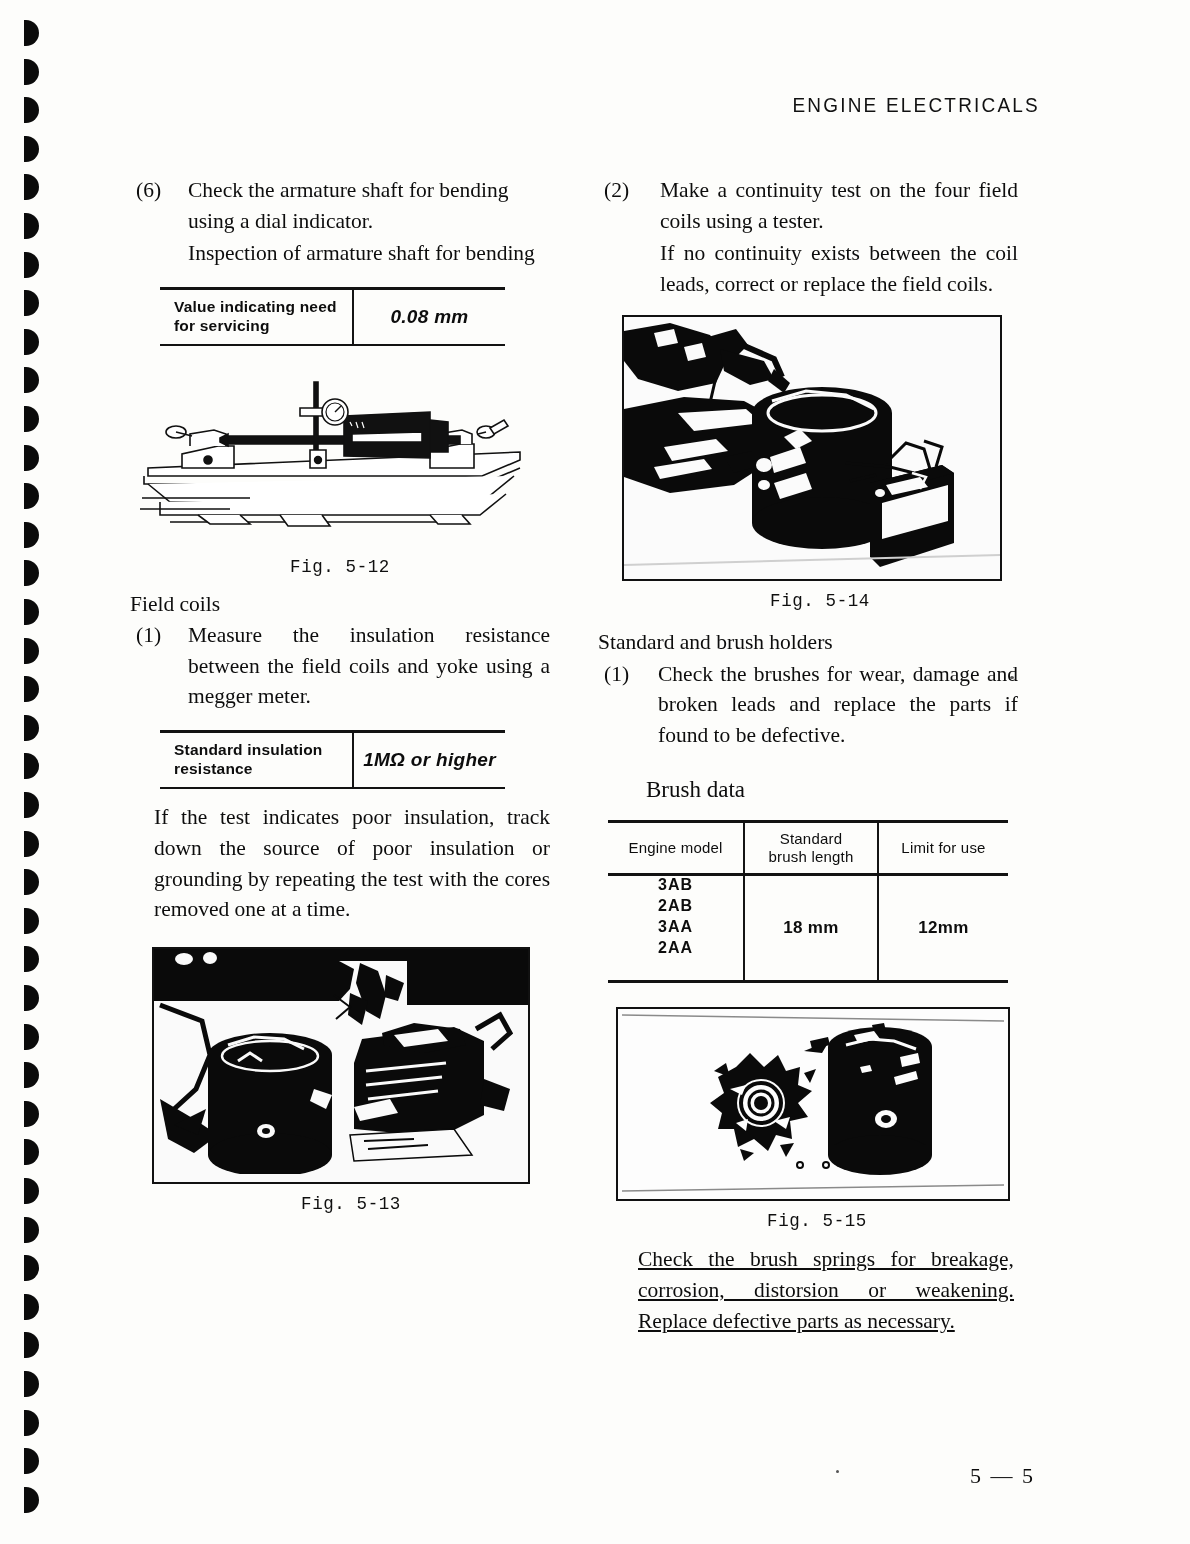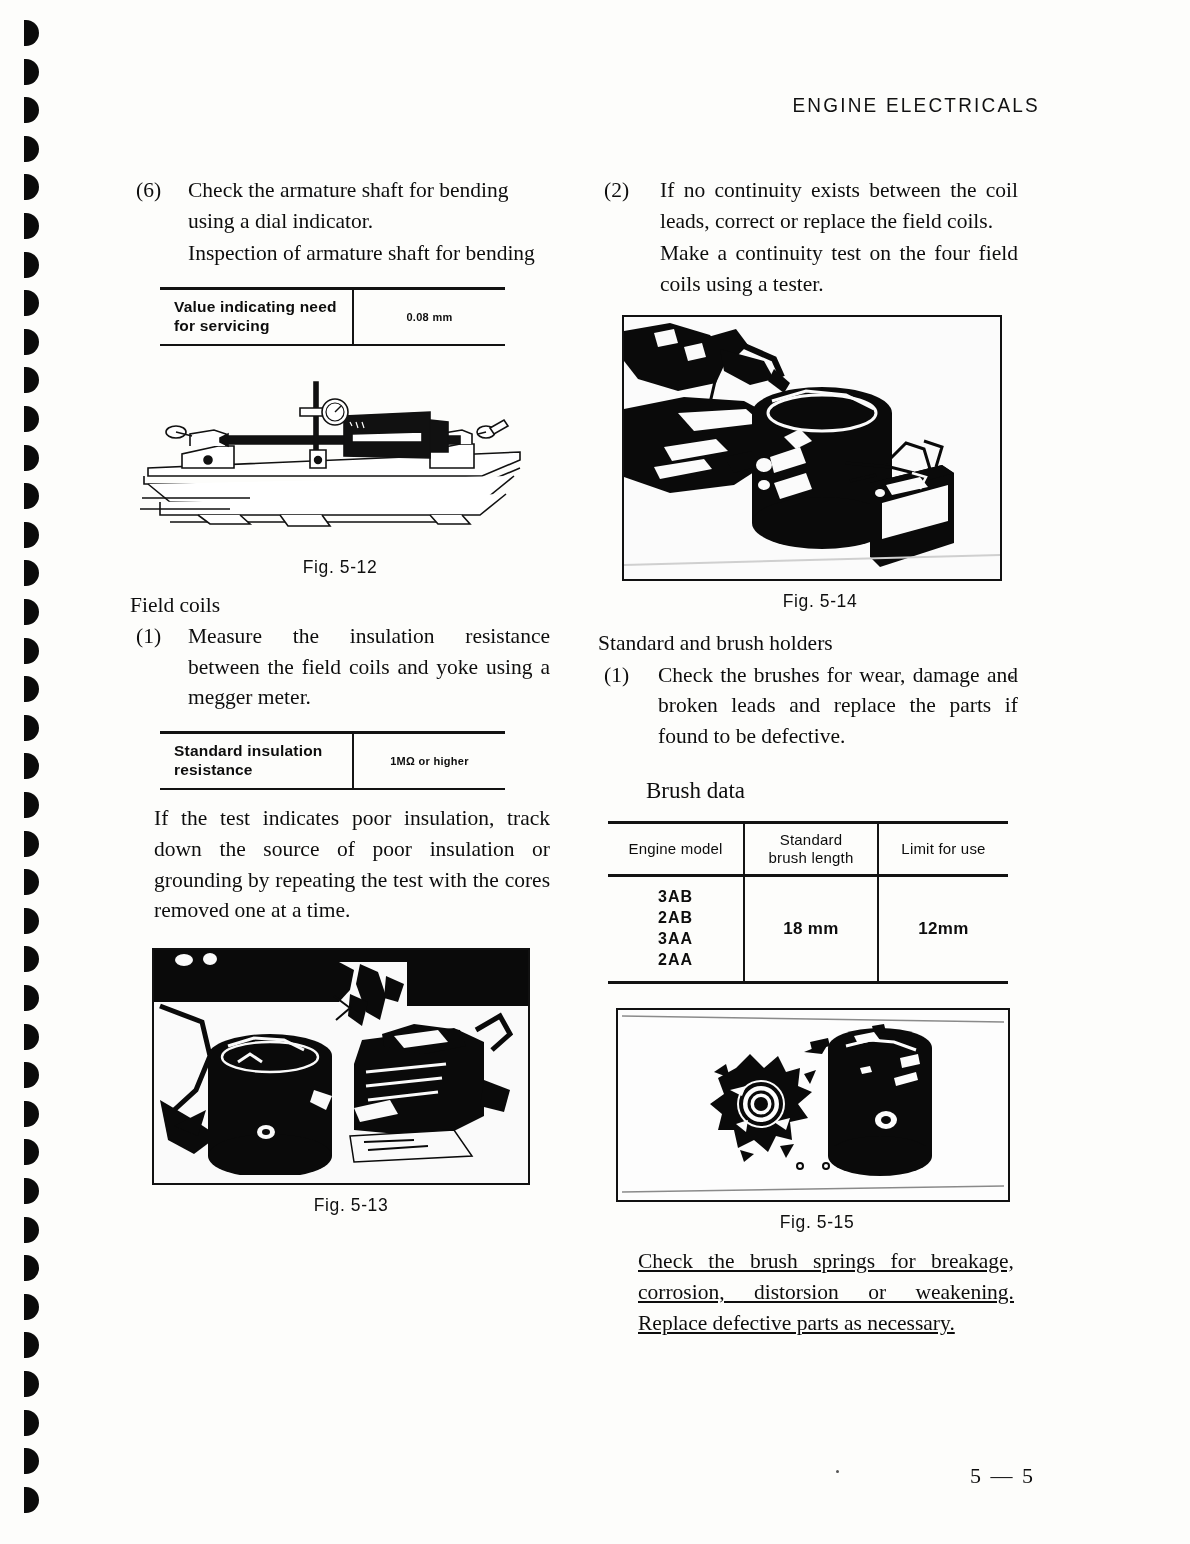--- a/index.html
+++ b/index.html
@@ -127,23 +127,24 @@
   }
   .spec-table .divider {
     width: 2px;
     background: #141414;
   }
   .spec-table .cell-r {
     flex: 1;
     display: flex;
     align-items: center;
     justify-content: center;
-    font-size: 11px;
+    font-size: 19px;
     font-weight: 600;
     letter-spacing: .3px;
+    font-style: italic;
   }
 
   
   .brush-table {
     position: relative;
     margin: 14px 0 0 10px;
     width: 400px;
     font-family: "Liberation Sans", "DejaVu Sans", sans-serif;
   }
   .brush-table .rule { height: 3px; background: #121212; }
@@ -164,40 +165,39 @@
     justify-content: center;
     text-align: center;
     font-size: 15px;
     line-height: 1.2;
     letter-spacing: .2px;
   }
   .bt-body .bt-c1 {
     display: flex;
     flex-direction: column;
     align-items: center;
-    justify-content: center;
     font-size: 16px;
     letter-spacing: 1px;
     gap: 3px;
     font-weight: 600;
   }
   .bt-body .bt-c2, .bt-body .bt-c3 {
     display: flex;
     align-items: center;
     justify-content: center;
     font-size: 17px;
     font-weight: 600;
     letter-spacing: .3px;
   }
 
   
   .figure { position: relative; }
   .fig-caption {
     text-align: center;
-    font-family: Liberation Sans, sans-serif;
+    font-family: Liberation Mono, monospace;
     font-size: 17.5px;
     letter-spacing: .6px;
     margin-top: 10px;
     color: #0f0f0f;
   }
   .photo-frame {
     border: 2px solid #111;
     background: #fff;
     position: relative;
     overflow: hidden;
@@ -396,22 +396,22 @@
         </svg>
       </div>
       <div class="fig-caption">Fig. 5-13</div>
     </div>
   </div>
 
   <div class="col col-right">
 
     <div class="numbered" style="padding-left:62px;">
       <span class="num">(2)</span>
+      <p class="para">Make a continuity test on the four field coils using a tester.</p>
       <p class="para">If no continuity exists between the coil leads, correct or replace the field coils.</p>
-      <p class="para">Make a continuity test on the four field coils using a tester.</p>
     </div>
 
     <div class="figure" style="margin-top:16px; margin-left:24px;">
       <div class="photo-frame" style="width:376px;height:262px;">
         <svg width="376" height="262" viewBox="0 0 376 262">
           <rect x="0" y="0" width="376" height="262" fill="#fbfbfb"></rect>
 
           <path d="M0 14 L46 6 L86 18 L104 40 L92 66 L54 74 L14 62 L0 44 Z" fill="#0a0a0a"></path>
           <path d="M84 20 L112 12 L124 28 L108 44 Z" fill="#0a0a0a"></path>
           <path d="M96 32 L140 44 L150 62 L126 68 L100 54 Z" fill="#0a0a0a"></path>

